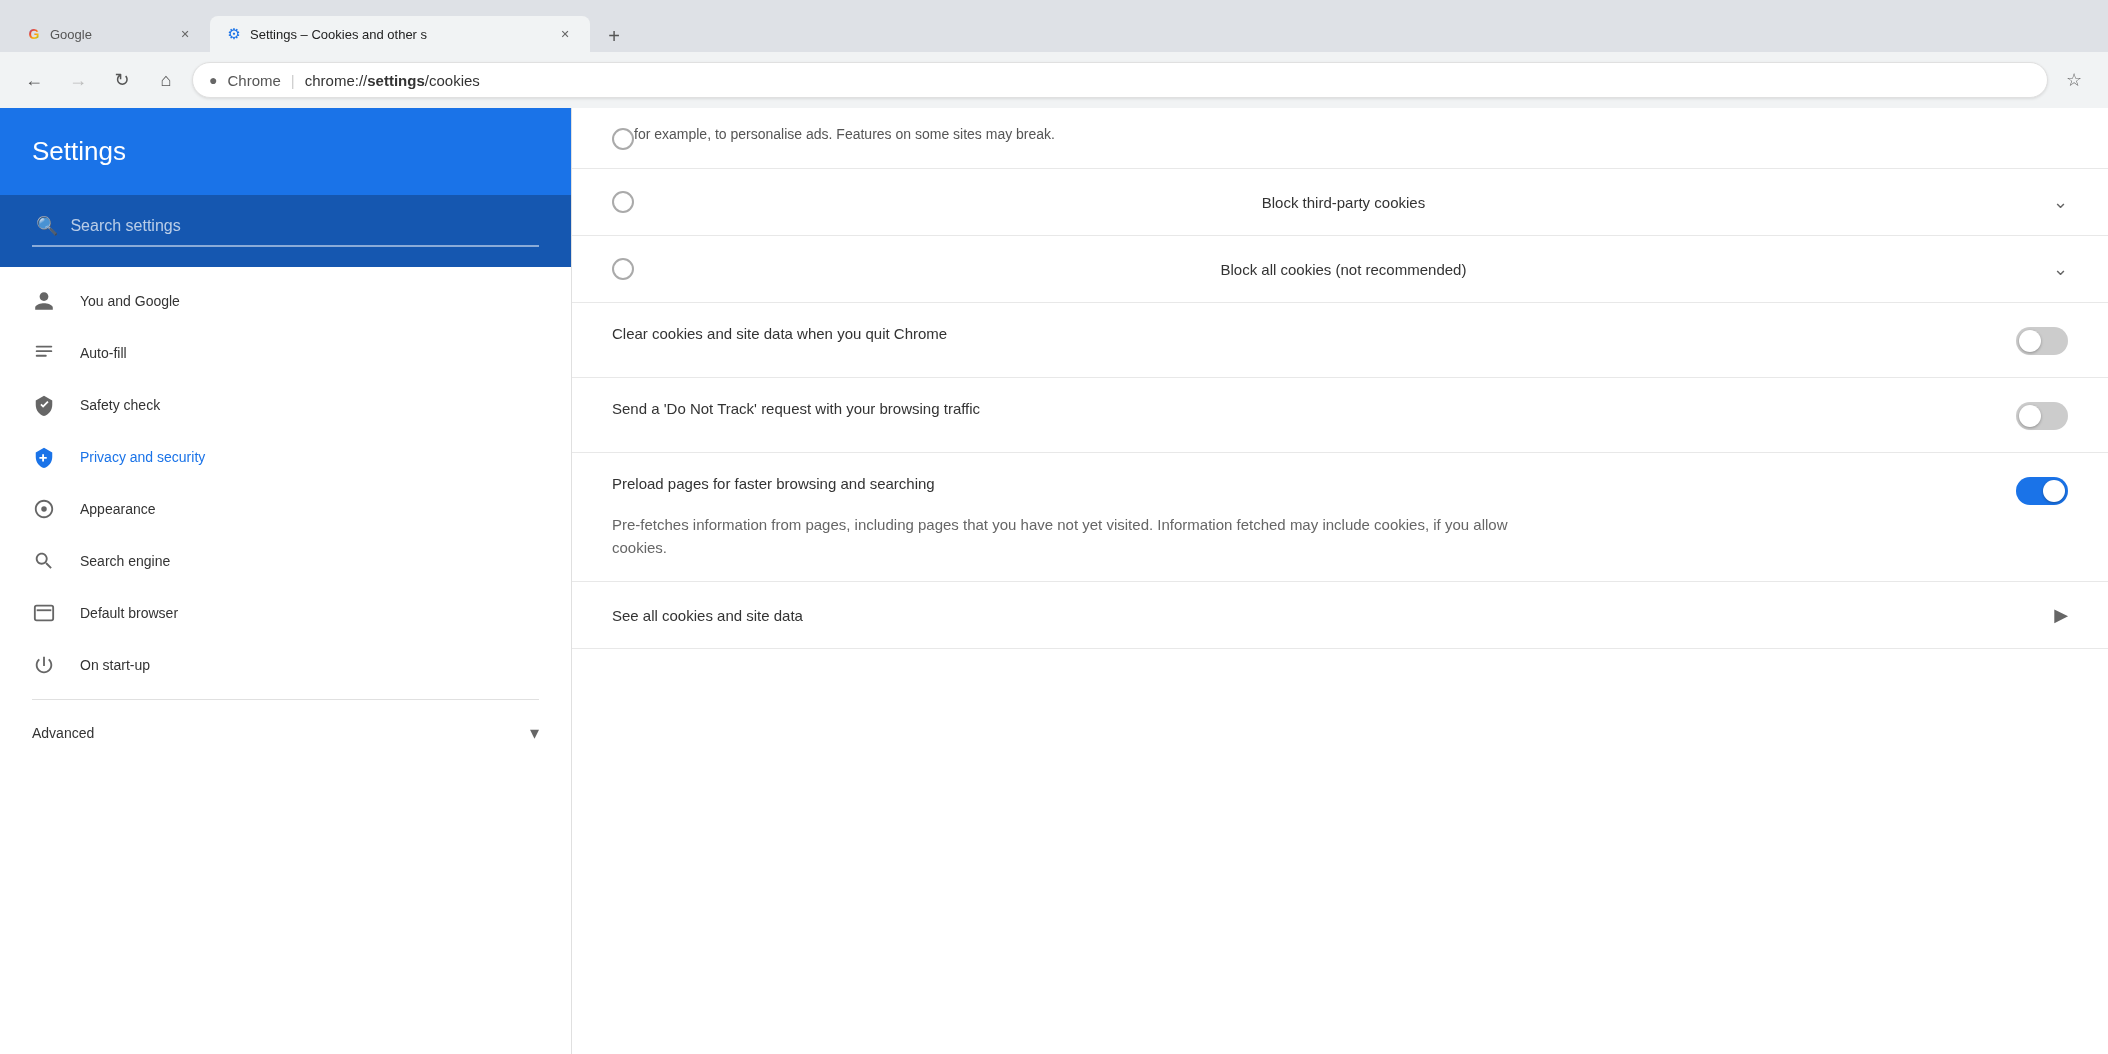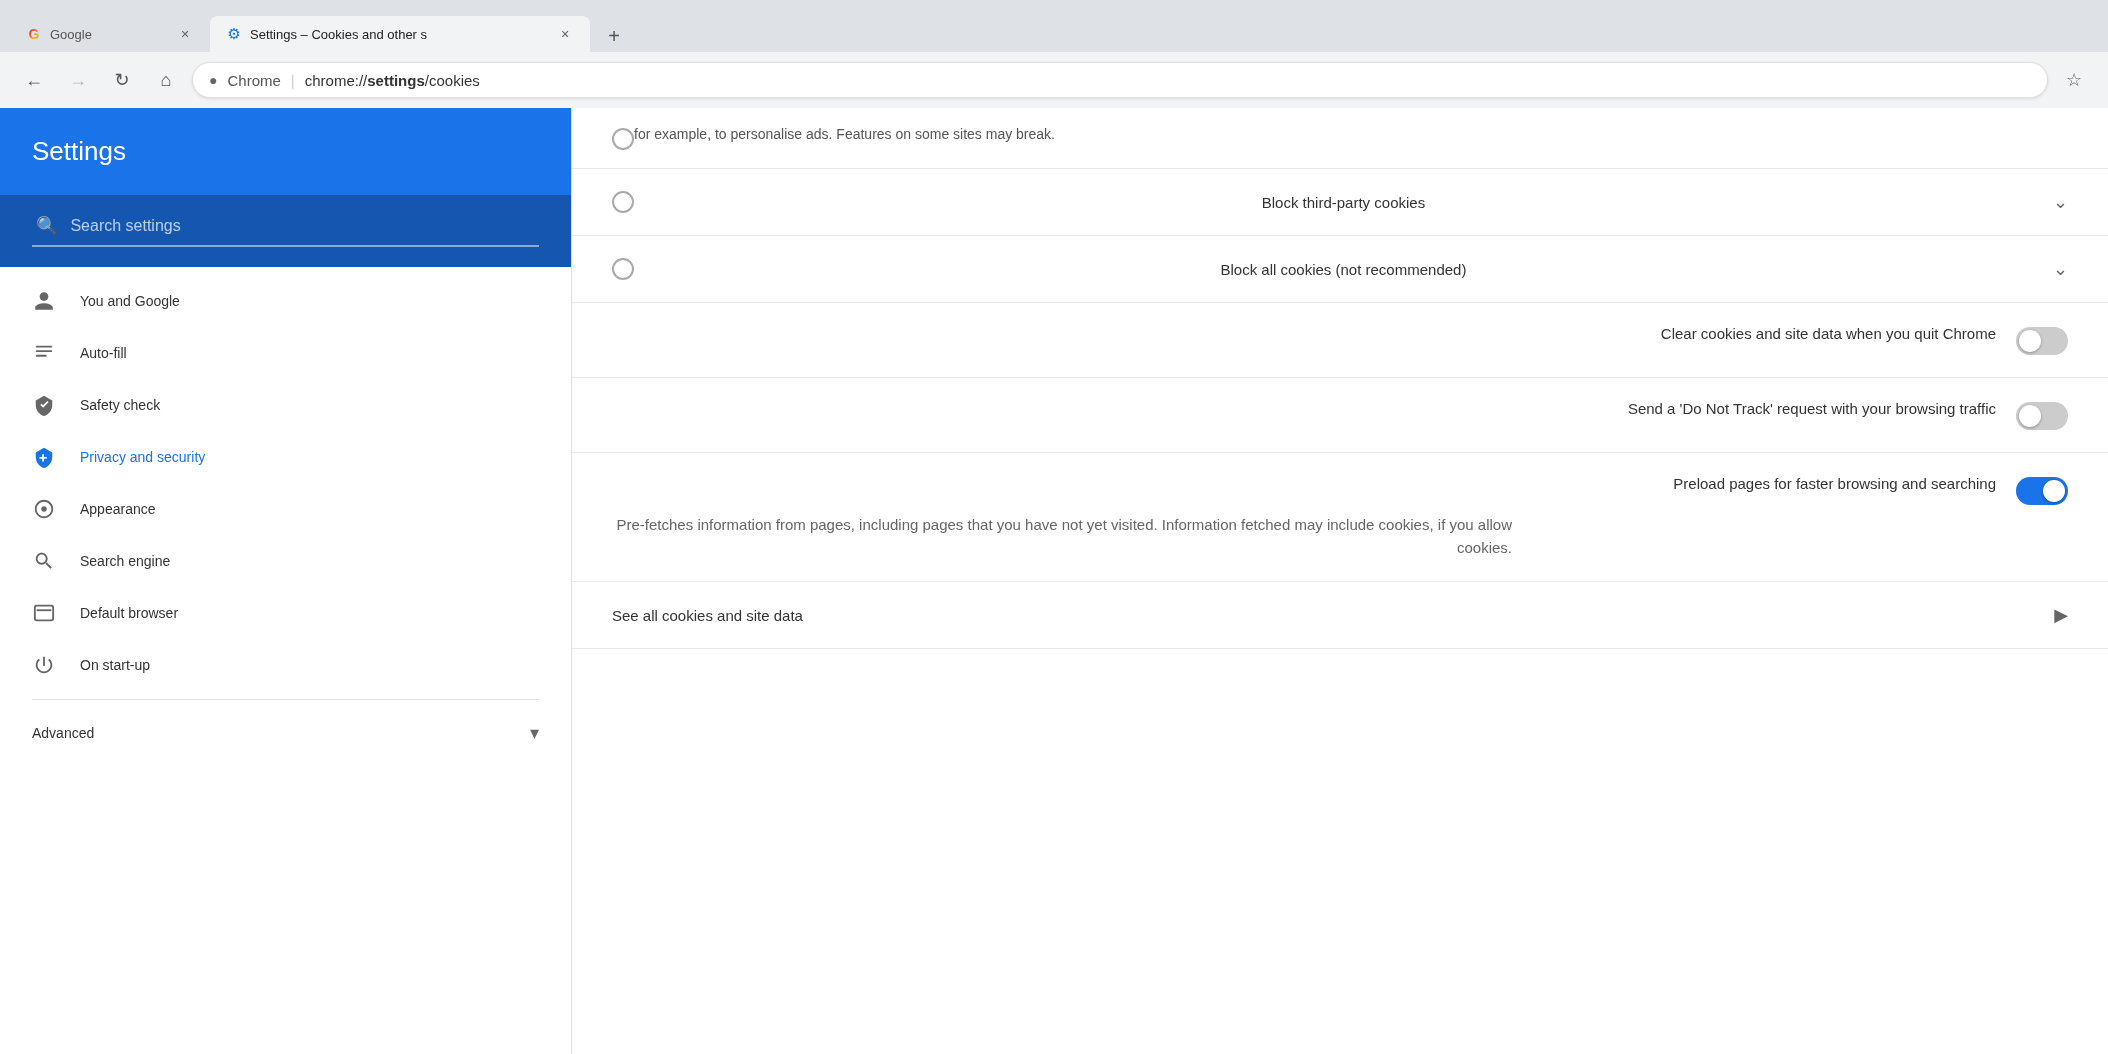--- a/index.html
+++ b/index.html
@@ -47,21 +47,21 @@
     
     .main-content { flex: 1; background: #fff; overflow-y: auto; }
     .content-area { padding: 0; }
     .section-item { border-bottom: 1px solid #e8e8e8; padding: 0; text-align: center; }
     .radio-row { display: flex; align-items: center; gap: 20px; padding: 22px 40px; }
     .radio-circle { width: 22px; height: 22px; border-radius: 50%; border: 2px solid #aaa; flex-shrink: 0; }
     .radio-label { font-size: 15px; color: #333; flex: 1; }
     .expand-chevron { color: #666; font-size: 18px; cursor: pointer; }
 
     .toggle-row { display: flex; align-items: flex-start; justify-content: space-between; padding: 22px 40px; border-bottom: 1px solid #e8e8e8; }
-    .toggle-text { flex: 1; text-align: right; }
+    .toggle-text { flex: 1; }
     .toggle-title { font-size: 15px; color: #333; margin-bottom: 4px; }
     .toggle-desc { font-size: 15px; color: #666; max-width: 900px; line-height: 1.5; margin-top: 22px; }
 
     
     .toggle-switch { position: relative; width: 52px; height: 28px; flex-shrink: 0; margin-left: 20px; margin-top: 2px; }
     .toggle-track { position: absolute; inset: 0; border-radius: 14px; cursor: pointer; transition: 0.3s; }
     .toggle-track.off { background: #ccc; }
     .toggle-track.on { background: #1a73e8; }
     .toggle-thumb { position: absolute; height: 22px; width: 22px; left: 3px; bottom: 3px; background: white; border-radius: 50%; transition: 0.3s; box-shadow: 0 1px 3px rgba(0,0,0,0.3); }
     .toggle-track.on .toggle-thumb { transform: translateX(24px); }

